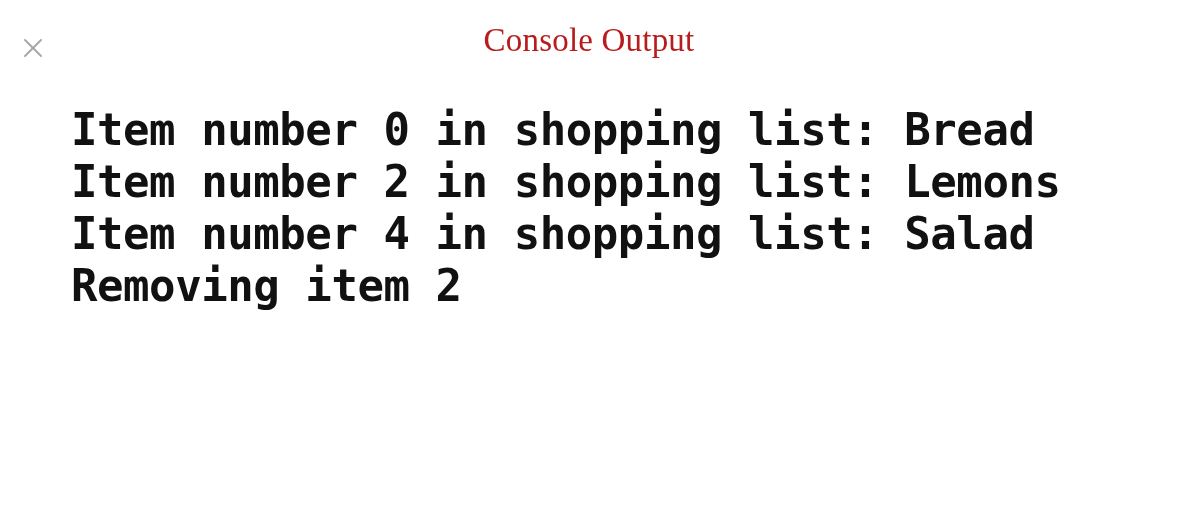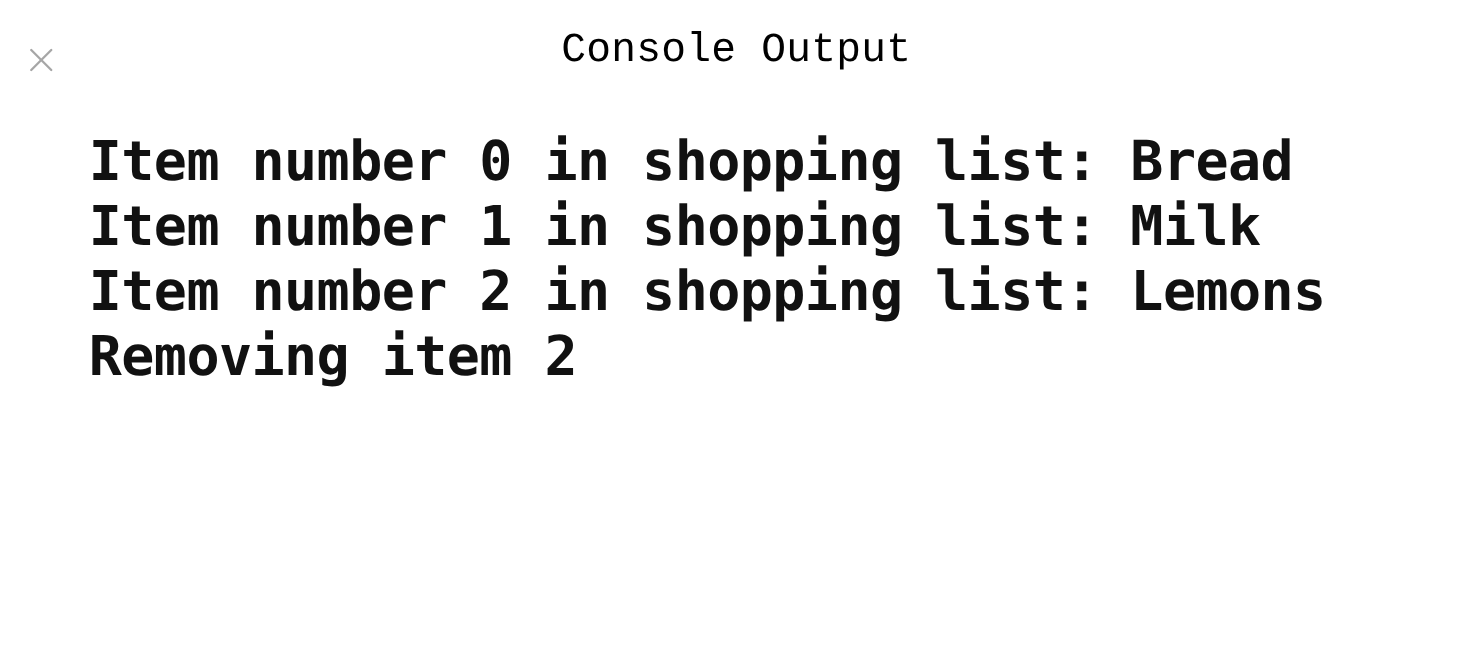--- a/index.html
+++ b/index.html
@@ -45,25 +45,25 @@
   #close-button svg {
     display: block;
   }
 
   #dialog-title {
     position: absolute;
     left: 0;
     right: 0;
     top: 22px;
     text-align: center;
-    font-family: Liberation Mono, monospace;
+    font-family: Liberation Serif, serif;
     font-size: 33px;
     font-weight: 400;
     letter-spacing: 0.2px;
-    color: #000000;
+    color: #b91c1c;
     white-space: nowrap;
   }
 
   
   #console-body {
     position: absolute;
     left: 0;
     top: 88px;
     width: 1178px;
     height: 436px;
@@ -98,18 +98,18 @@
         </svg>
       </span>
     </div>
 
     <div id="dialog-title">Console Output</div>
 
   </div>
 
   <div id="console-body">
     <div class="console-line">Item number 0 in shopping list: Bread</div>
-    <div class="console-line">Item number 1 in shopping list: Milk</div>
     <div class="console-line">Item number 2 in shopping list: Lemons</div>
+    <div class="console-line">Item number 4 in shopping list: Salad</div>
     <div class="console-line">Removing item 2</div>
   </div>
 
 </div>
 
 </body></html>

